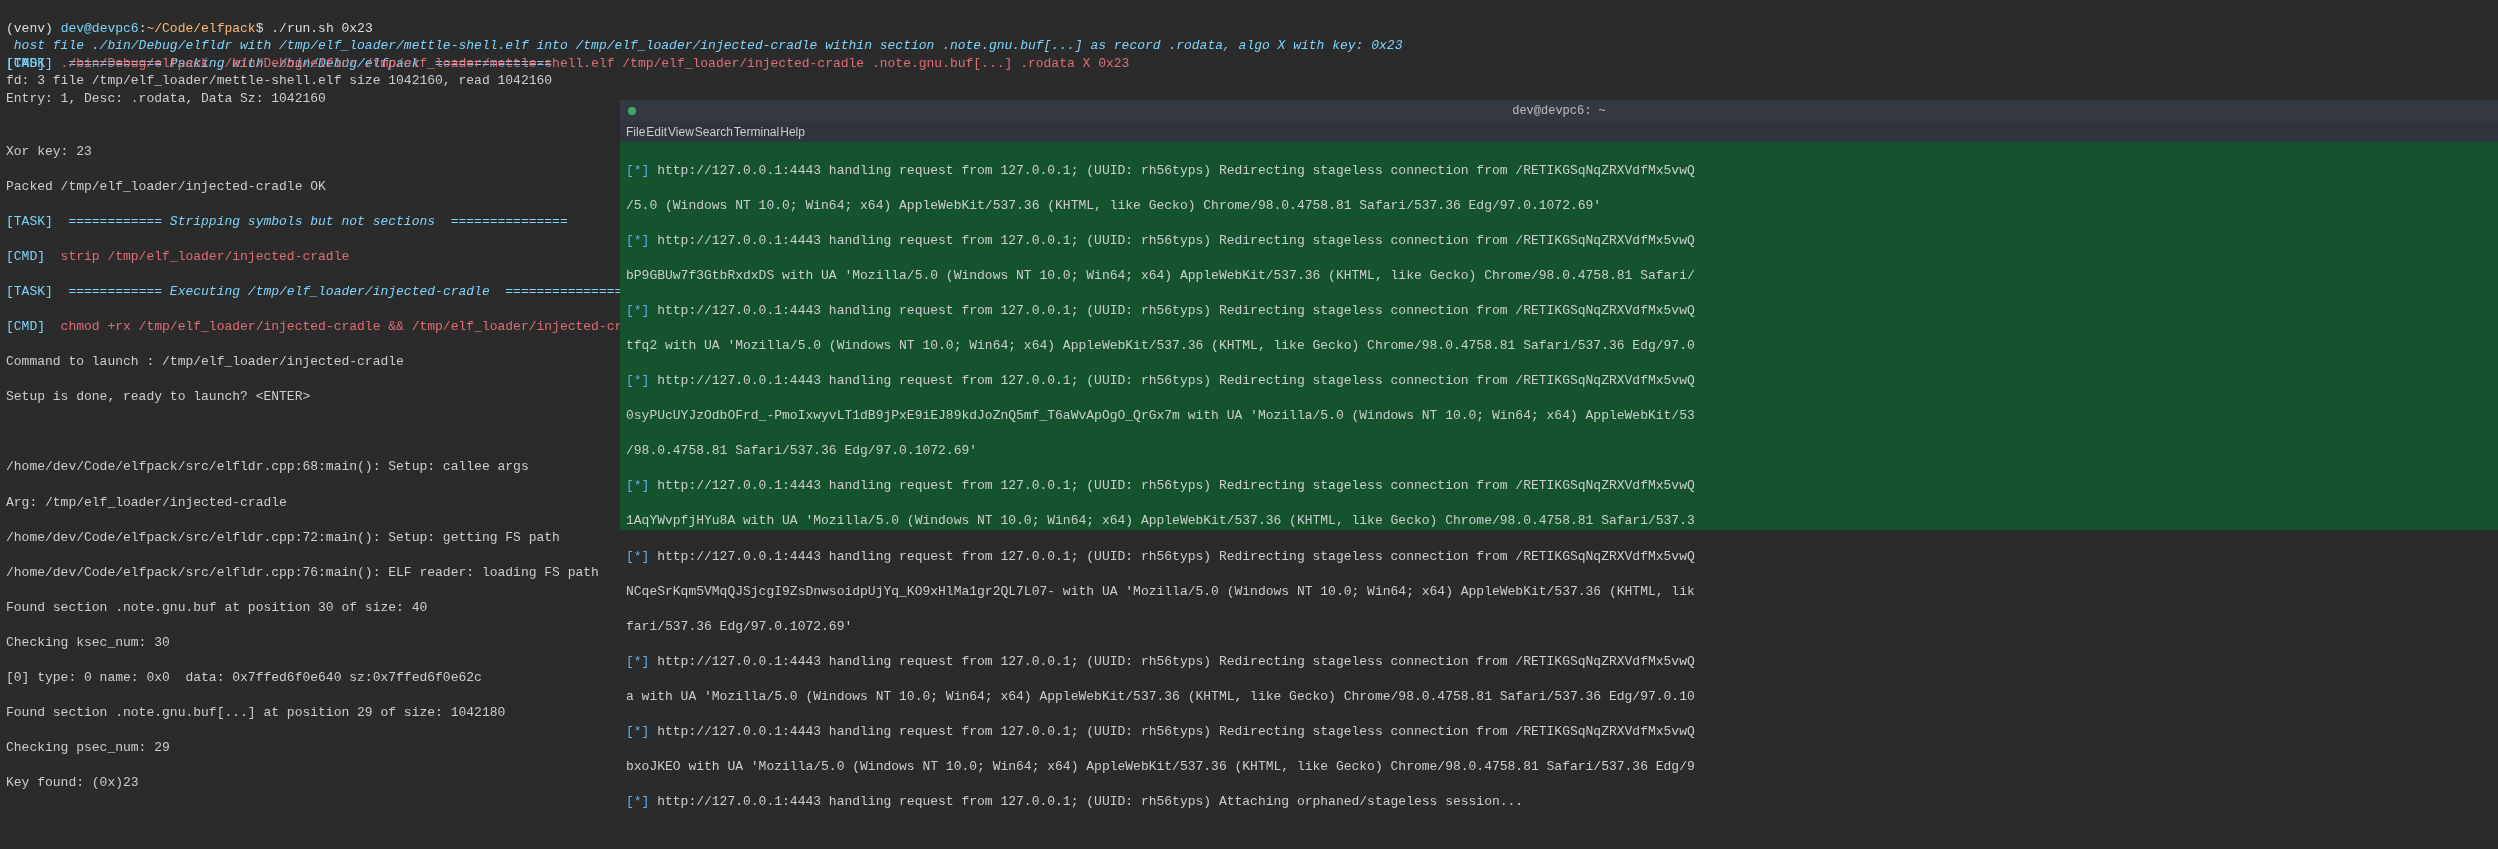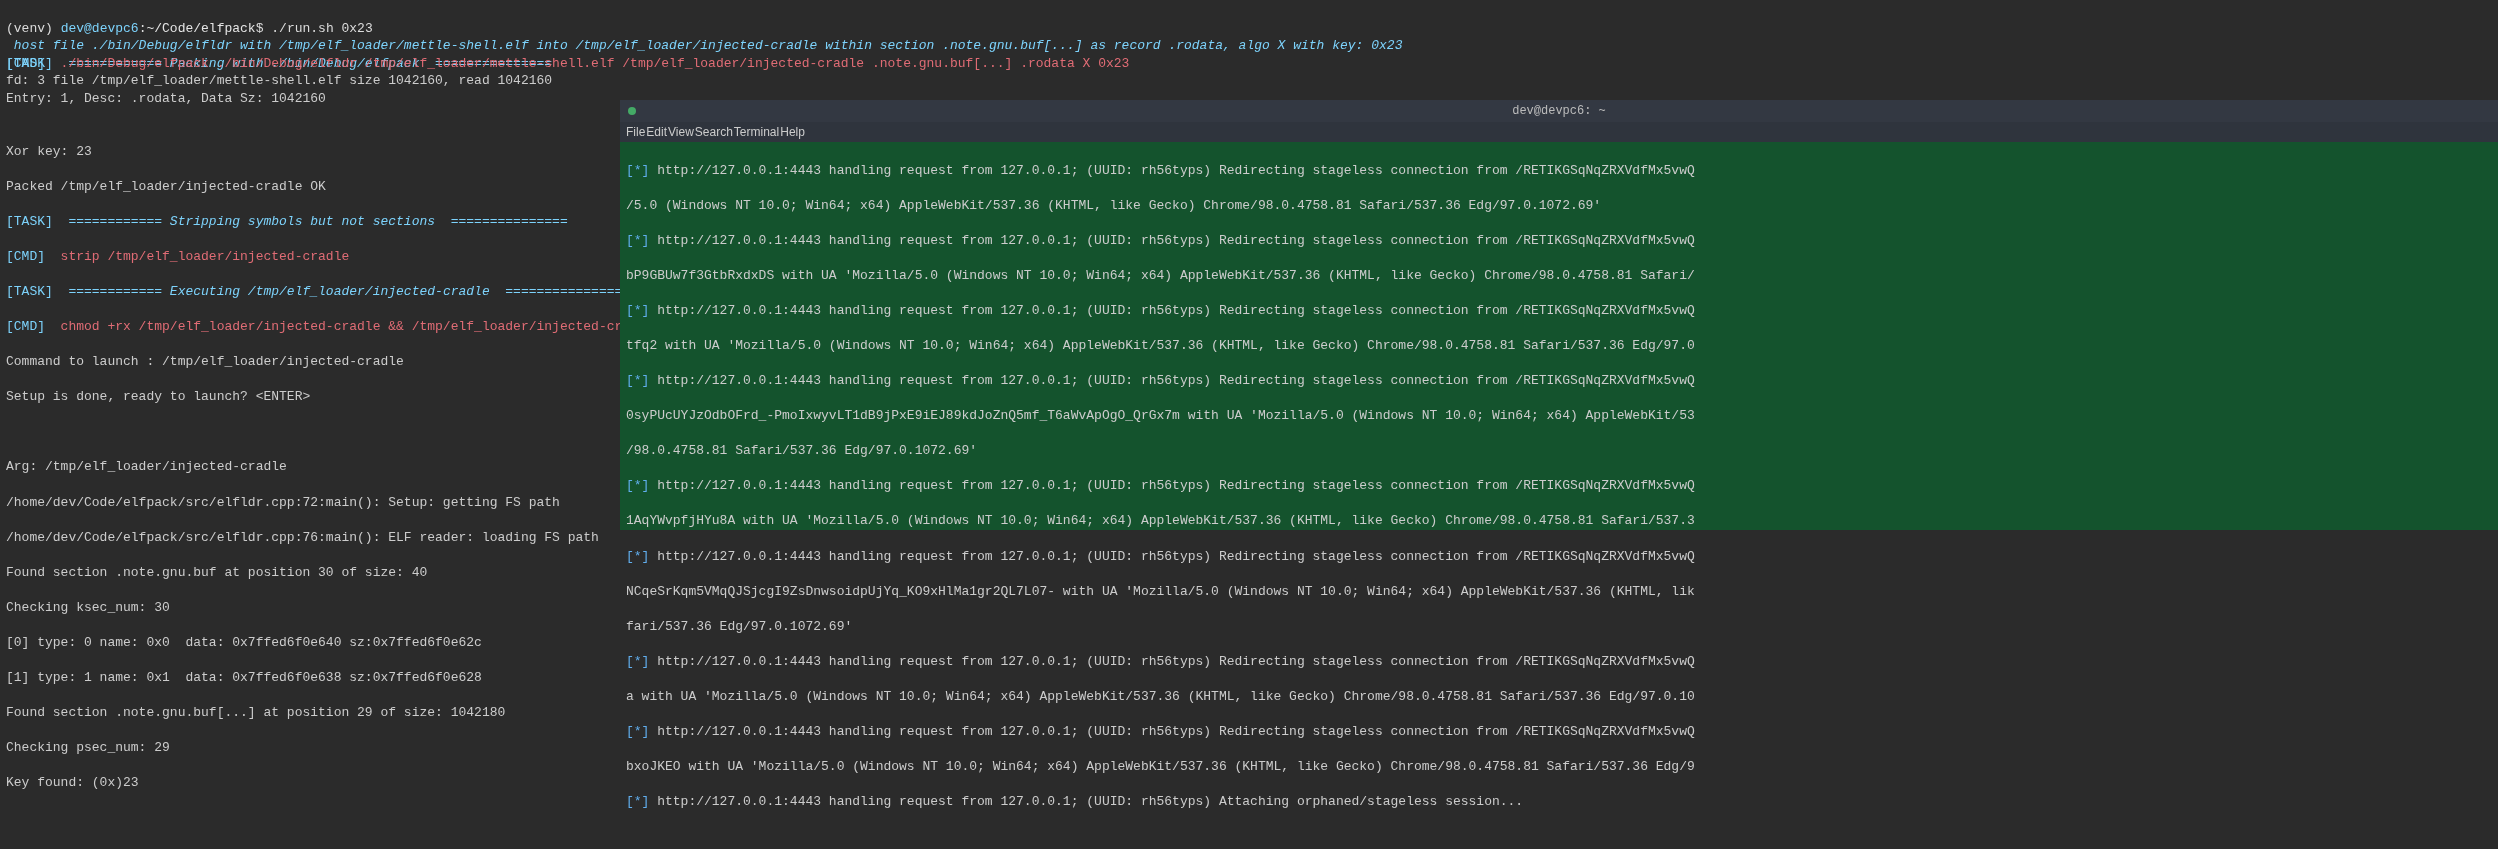--- a/index.html
+++ b/index.html
@@ -68,21 +68,21 @@
     font-size: 12px;
     font-family: sans-serif;
   }
   .menubar span { cursor: pointer; }
   .right-body {
     padding: 2px 6px;
     white-space: pre-wrap;
     word-break: break-all;
     color: #cccccc;
   }
-  .c-cyan   { color: #e5e5e5; }
+  .c-cyan   { color: #fdba74; }
   .c-green  { color: #7dd3fc; }
   .c-red    { color: #e06c75; }
   .c-blue   { color: #61afef; }
   .c-teal   { color: #7dd3fc; font-style: italic; }
   .c-white  { color: #dcdcdc; }
 </style>
 </head>
 <body>
 
 <div class="left-term">
@@ -99,27 +99,27 @@
 <div>&nbsp;</div>
 <div><span>Xor key: 23</span></div>
 <div><span>Packed /tmp/elf_loader/injected-cradle OK</span></div>
 <div><span class="c-green">[TASK]</span><span class="c-teal">  ============</span><span class="c-teal"> Stripping symbols but not sections </span><span class="c-teal"> ===============</span></div>
 <div><span class="c-green">[CMD]  </span><span class="c-red">strip /tmp/elf_loader/injected-cradle</span></div>
 <div><span class="c-green">[TASK]</span><span class="c-teal">  ============</span><span class="c-teal"> Executing /tmp/elf_loader/injected-cradle </span><span class="c-teal"> ===============</span></div>
 <div><span class="c-green">[CMD]  </span><span class="c-red">chmod +rx /tmp/elf_loader/injected-cradle &amp;&amp; /tmp/elf_loader/injected-cradle</span></div>
 <div><span>Command to launch : /tmp/elf_loader/injected-cradle</span></div>
 <div><span>Setup is done, ready to launch? &lt;ENTER&gt;</span></div>
 <div>&nbsp;</div>
+<div><span>/home/dev/Code/elfpack/src/elfldr.cpp:68:main(): Setup: callee args</span></div>
 <div><span>Arg: /tmp/elf_loader/injected-cradle</span></div>
 <div><span>/home/dev/Code/elfpack/src/elfldr.cpp:72:main(): Setup: getting FS path</span></div>
 <div><span>/home/dev/Code/elfpack/src/elfldr.cpp:76:main(): ELF reader: loading FS path</span></div>
 <div><span>Found section .note.gnu.buf at position 30 of size: 40</span></div>
 <div><span>Checking ksec_num: 30</span></div>
 <div><span>[0] type: 0 name: 0x0  data: 0x7ffed6f0e640 sz:0x7ffed6f0e62c</span></div>
-<div><span>[1] type: 1 name: 0x1  data: 0x7ffed6f0e638 sz:0x7ffed6f0e628</span></div>
 <div><span>Found section .note.gnu.buf[...] at position 29 of size: 1042180</span></div>
 <div><span>Checking psec_num: 29</span></div>
 <div><span>Key found: (0x)23</span></div>
 
 
 
 </div>
 
 <div class="right-win">
   <div class="titlebar">

